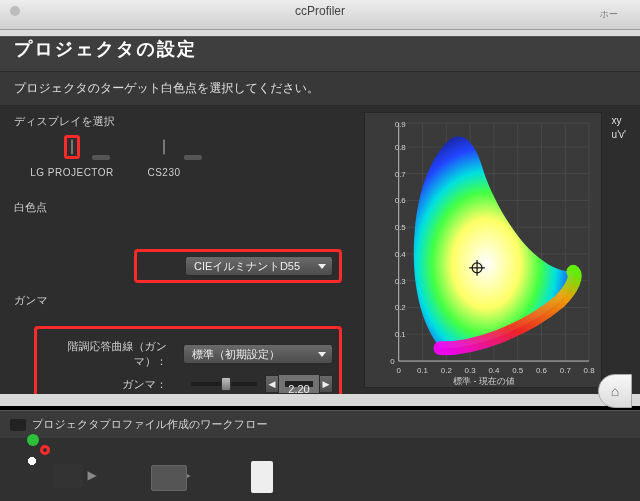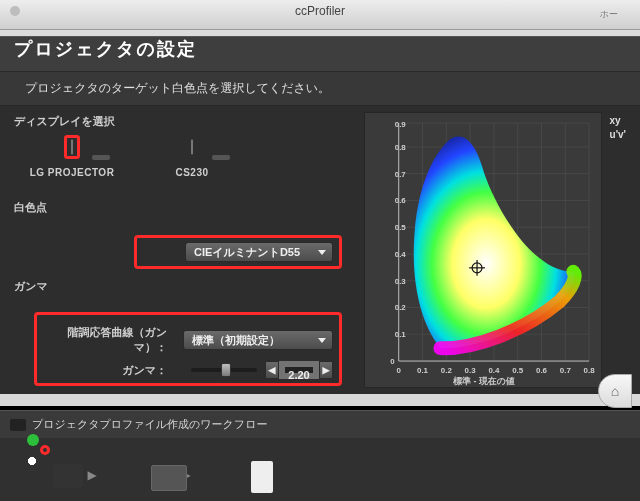--- a/index.html
+++ b/index.html
@@ -9,43 +9,43 @@
   
   .titlebar { height:30px; background:linear-gradient(#ededed,#cfcfcf); border-bottom:1px solid #9a9a9a; position:relative; }
   .titlebar .dot { position:absolute; left:10px; top:6px; width:10px; height:10px; border-radius:50%; background:#bdbdbd; }
   .titlebar .title { text-align:center; line-height:22px; font-size:12px; color:#444; }
 
   .gutter { height:6px; background:#dcdcdc; }
 
   .page-title { background:#3e3e3e; padding:0 14px 10px 14px; border-top:1px solid #555; border-bottom:1px solid #2a2a2a;}
   .page-title h1 { color:#fff; font-size:18px; font-weight:600; letter-spacing:2px; }
 
-  .subbar { background:#383838; padding:8px 25px; font-size:12px; color:#e0e0e0; border-bottom:1px solid #272727;}
-
-  .main { display:flex; background:#2d2d2d; height:288px;font-weight:bold; }
+  .subbar { background:#383838; padding:8px 14px; font-size:12px; color:#e0e0e0; border-bottom:1px solid #272727;}
+
+  .main { display:flex; background:#2d2d2d; height:288px; }
   .main-left { flex:1; padding:8px 10px 8px 14px; position:relative; }
   .main-right { width:280px; padding:6px 10px 6px 4px; position:relative; }
 
   .section-label { color:#cfcfcf; font-size:11px; margin-bottom:6px; }
 
-  .display-row { display:flex; gap:28px; padding-left:12px; }
+  .display-row { display:flex; padding-left:12px; }
   .display-item { width:92px; text-align:center; }
   .display-monitor { width:58px; height:40px; margin:6px auto 2px auto; background:#000; border:1px solid #777; border-radius:3px; position:relative; }
   .display-monitor::after { content:""; position:absolute; bottom:-6px; left:20px; width:18px; height:5px; background:#555; border-radius:2px; }
   .display-item.selected .display-monitor-wrap { border:3px solid #ff2a2a; border-radius:3px; padding:2px 4px; }
   .display-monitor-wrap { display:inline-block; padding:5px 7px; }
   .display-item .label { font-size:10px; color:#cfcfcf; margin-top:8px; letter-spacing:0.5px; }
 
   .field-row { display:flex; align-items:center; margin-top:6px; }
   .field-label { width:140px; text-align:right; padding-right:16px; color:#cfcfcf; font-size:11px; }
   .dropdown { flex:1; max-width:200px; height:20px; background:linear-gradient(#6a6a6a,#4c4c4c); border:1px solid #2a2a2a; border-radius:3px; position:relative; color:#eee; font-size:11px; line-height:18px; padding-left:8px; }
   .dropdown .caret { position:absolute; right:6px; top:7px; width:0;height:0;border-left:4px solid transparent;border-right:4px solid transparent;border-top:5px solid #eee; }
 
   .highlight-box { border:3px solid #ff2a2a; border-radius:4px; padding:4px 6px; }
-  .hb-a { margin-top:20px; margin-left:120px; margin-right:8px;padding-left:48px; }
+  .hb-a { margin-top:34px; margin-left:120px; margin-right:8px;padding-left:48px; }
   .hb-b { margin-top:18px; margin-left:20px; margin-right:8px; }
 
   .slider-row { display:flex; align-items:center; margin-top:6px; }
   .slider-track { flex:1; height:4px; background:#1d1d1d; border-radius:2px; position:relative; margin:0 8px; }
   .slider-thumb { position:absolute; top:-5px; left:45%; width:10px; height:14px; background:linear-gradient(#bfbfbf,#7a7a7a); border:1px solid #333; border-radius:2px; }
   .stepper { display:flex; align-items:center; gap:0; }
   .step-btn { width:14px; height:18px; background:linear-gradient(#6a6a6a,#4c4c4c); border:1px solid #2a2a2a; color:#eee; font-size:9px; text-align:center; line-height:16px; }
   .step-val { width:40px; height:18px; background:#222; border:6px solid #737373; color:#eee; font-size:11px; text-align:center; line-height:16px; }
 
   

